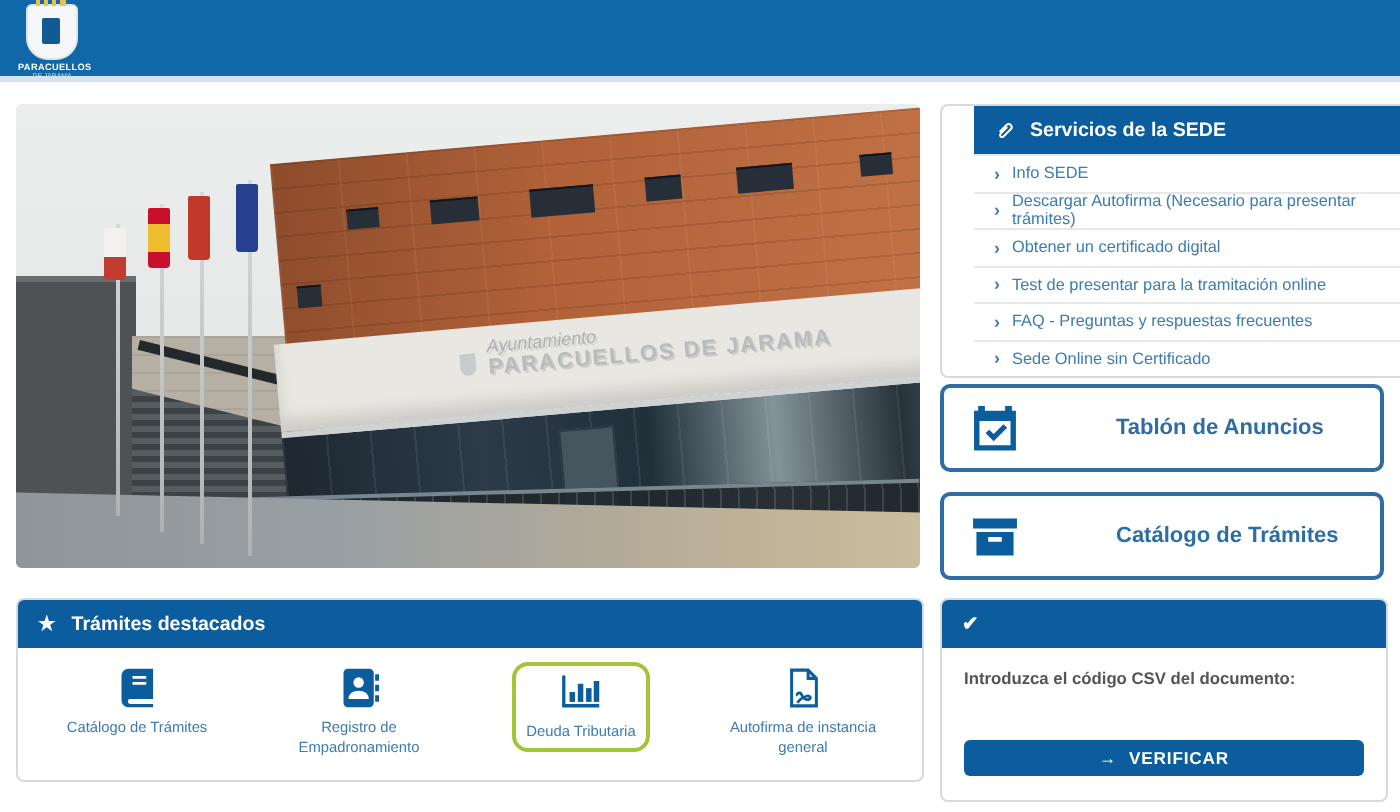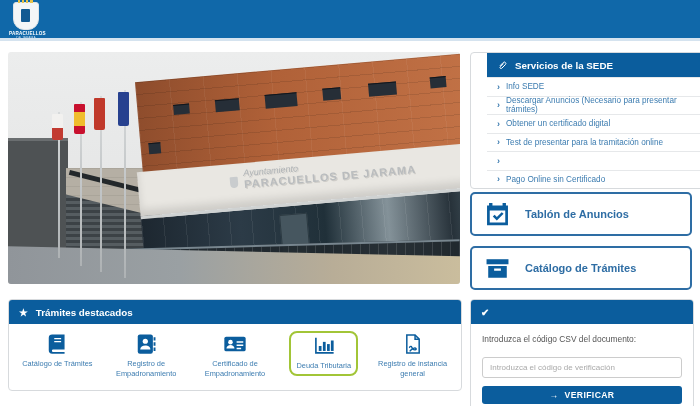--- a/index.html
+++ b/index.html
@@ -74,36 +74,36 @@
   .panel-h{background:#0b5d9d;color:#fff;height:24px;display:flex;align-items:center;gap:8px;
     padding:0 10px;font-size:9.8px;font-weight:bold;}
   .svc{left:470px;top:52px;width:222px;padding-left:16px;}
   .svc-item{height:17.5px;display:flex;align-items:center;gap:6px;padding:0 10px;
     border-top:1px solid #e6e8ea;color:#3c7cb0;font-size:8.2px;cursor:pointer;}
   .svc-item:first-of-type{border-top:none;}
   .chev{color:#3c7cb0;font-weight:bold;font-size:9px;}
 
   .card{position:absolute;left:470px;width:222px;height:44px;background:#fff;border:2px solid #2e6da4;
     border-radius:5px;display:flex;align-items:center;gap:14px;padding:0 12px;box-sizing:border-box;cursor:pointer;}
-  .card-label{color:#2e6da4;font-weight:bold;font-size:11px;}
+  .card-label{color:#2e6da4;font-weight:bold;font-size:11px;margin-left:33px;}
   .card-ic{color:#0b5d9d;display:flex;}
 
   
   .featured{left:8px;top:299px;width:452px;}
   .feat-body{display:flex;padding:7px 4px 9px;}
   .feat-item{flex:1;display:flex;flex-direction:column;align-items:center;gap:4px;cursor:pointer;}
   .feat-box{display:flex;flex-direction:column;align-items:center;gap:4px;padding:2px 5px 3px;border-radius:8px;}
   .feat-box.hl{border:2.5px solid #a2c537;}
   .feat-ic{color:#0b5d9d;height:22px;display:flex;align-items:center;}
   .feat-label{color:#3c7cb0;font-size:7.4px;text-align:center;line-height:1.3;max-width:78px;}
 
   
   .verify{left:470px;top:299px;width:222px;}
   .verify-body{padding:10px 11px 12px;}
-  .verify-label{color:#555;font-size:8.4px;margin-bottom:12px;}
+  .verify-label{color:#555;font-size:8.4px;margin-bottom:26px;font-weight:bold;}
   .verify-input{width:100%;box-sizing:border-box;height:21px;border:1px solid #ccc;border-radius:3px;
     font-size:8px;padding:0 7px;color:#333;font-family:"Liberation Sans",sans-serif;}
   .verify-input::placeholder{color:#a9a9a9;}
   .verify-btn{margin-top:8px;width:100%;height:18px;background:#0b5d9d;color:#fff;border:none;
     border-radius:3px;font-size:8.6px;font-weight:bold;letter-spacing:.4px;display:flex;
     align-items:center;justify-content:center;gap:6px;cursor:pointer;font-family:"Liberation Sans",sans-serif;}
 </style>
 </head>
 <body>
 
@@ -215,36 +215,37 @@
       <path d="M4.5 9.5 10 4a2.4 2.4 0 0 1 3.4 3.4L7.6 13.2a1.6 1.6 0 0 1-2.3-2.3L10.6 5.6"></path>
       </svg>
     <span>Servicios de la SEDE</span>
   </div>
   <div class="svc-item">
     <span class="chev">›</span>
     <span>Info SEDE</span>
   </div>
   <div class="svc-item">
     <span class="chev">›</span>
-    <span>Descargar Anuncios (Necesario para presentar trámites)</span>
+    <span>Descargar Autofirma (Necesario para presentar trámites)</span>
   </div>
   <div class="svc-item">
     <span class="chev">›</span>
     <span>Obtener un certificado digital</span>
   </div>
   <div class="svc-item">
     <span class="chev">›</span>
     <span>Test de presentar para la tramitación online</span>
   </div>
   <div class="svc-item">
     <span class="chev">›</span>
-  </div>
-  <div class="svc-item">
-    <span class="chev">›</span>
-    <span>Pago Online sin Certificado</span>
+    <span>FAQ - Preguntas y respuestas frecuentes</span>
+  </div>
+  <div class="svc-item">
+    <span class="chev">›</span>
+    <span>Sede Online sin Certificado</span>
   </div>
 </div>
 
 <div class="card" style="top:192px;">
   <span class="card-ic">
     <svg width="27" height="27" viewBox="0 0 16 16" fill="currentColor">
       <path d="M3 1.2h2v2.6H3zM11 1.2h2v2.6h-2z"></path>
       <path d="M1.8 2.6h12.4v11.8H1.8zm1.6 3v7.2h9.2V5.6z"></path>
       <path d="M5.2 9.2l1.1-1 1.3 1.3 2.9-2.9 1.1 1-4 4z"></path>
       </svg>
@@ -288,33 +289,20 @@
             <rect x="2" y="1" width="11" height="14" rx="1.6"></rect>
             <path d="M13.5 3h1.4v2.4h-1.4zM13.5 6.8h1.4v2.4h-1.4zM13.5 10.6h1.4V13h-1.4z"></path>
             <circle cx="7.5" cy="6" r="1.9" fill="#fff"></circle>
             <path d="M3.8 12c0-2 1.7-3 3.7-3s3.7 1 3.7 3z" fill="#fff"></path>
             </svg>
         </span>
         <span class="feat-label">Registro de Empadronamiento</span>
       </div>
     </div>
 
-    <div class="feat-item">
-      <div class="feat-box">
-        <span class="feat-ic">
-          <svg width="24" height="22" viewBox="0 0 18 16" fill="currentColor">
-            <rect x="1" y="2.5" width="16" height="11" rx="1.4"></rect>
-            <circle cx="5.6" cy="6.6" r="1.7" fill="#fff"></circle>
-            <path d="M2.6 11.4c0-1.7 1.5-2.6 3-2.6s3 .9 3 2.6z" fill="#fff"></path>
-            <path d="M10.2 6h5v1.1h-5zM10.2 8.4h5v1.1h-5zM10.2 10.8h3.4v1.1h-3.4z" fill="#fff"></path>
-            </svg>
-        </span>
-        <span class="feat-label">Certificado de Empadronamiento</span>
-      </div>
-    </div>
 
     <div class="feat-item">
       <div class="feat-box hl">
         <span class="feat-ic">
           <svg width="22" height="22" viewBox="0 0 16 16" fill="currentColor">
             <path d="M1.5 2h1.2v10.4H15v1.2H1.5z"></path>
             <rect x="4.2" y="8" width="2" height="3.6"></rect>
             <rect x="7.2" y="5" width="2" height="6.6"></rect>
             <rect x="10.2" y="6.6" width="2" height="5"></rect>
             <rect x="13" y="4" width="2" height="7.6"></rect>
@@ -326,32 +314,31 @@
 
     <div class="feat-item">
       <div class="feat-box">
         <span class="feat-ic">
           <svg width="22" height="22" viewBox="0 0 16 16" fill="none" stroke="currentColor" stroke-width="1.1">
             <path d="M3.5 1.5h6l3 3v10h-9z"></path>
             <path d="M9.5 1.5v3h3"></path>
             <path d="M5.6 10.8c-.5-.8 1-1.6 1.4-.6.5 1.2 1.3 2.3 2.6 2 1.4-.3.6-1.6-.8-1.2-1.3.4-2.6 1.5-3.2 2.4" stroke-width="1"></path>
             </svg>
         </span>
-        <span class="feat-label">Registro de instancia general</span>
+        <span class="feat-label">Autofirma de instancia general</span>
       </div>
     </div>
 
   </div>
 </div>
 
 <div class="panel verify">
   <div class="panel-h">
     <span>✔</span>
   </div>
   <div class="verify-body">
     <div class="verify-label">Introduzca el código CSV del documento:</div>
-    <input class="verify-input" type="text" placeholder="Introduzca el código de verificación" style="">
     <button class="verify-btn">
       <span>→</span>
       <span>VERIFICAR</span>
     </button>
   </div>
 </div>
 
 </body></html>

